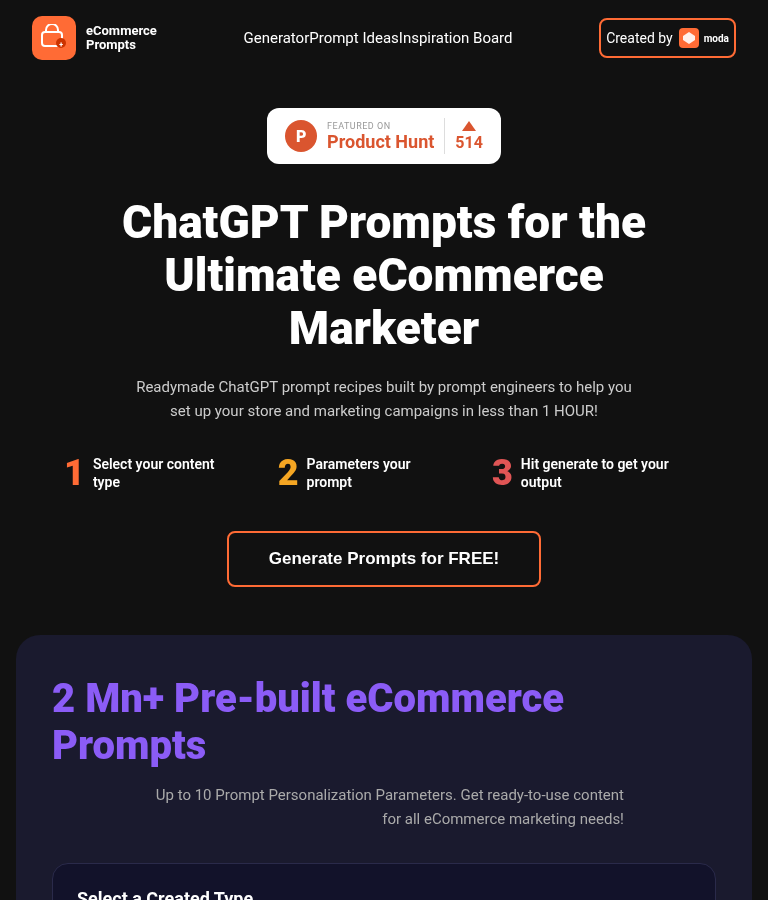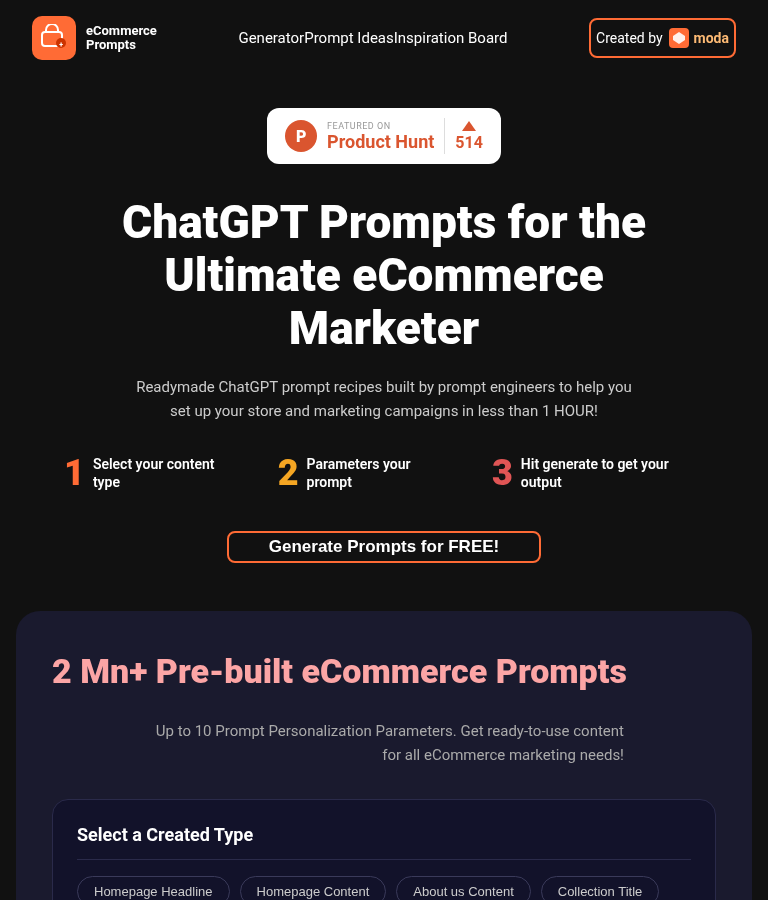--- a/index.html
+++ b/index.html
@@ -104,23 +104,23 @@
       border-radius: 4px;
       display: flex;
       align-items: center;
       justify-content: center;
       font-size: 11px;
       font-weight: 900;
       color: white;
     }
 
     .moda-name {
-      font-size: 14px;
-      font-weight: 700;
-      color: #fdba74;
+      font-size: 10px;
+      font-weight: 700;
+      color: #ffffff;
     }
 
     
     .hero {
       display: flex;
       flex-direction: column;
       align-items: center;
       text-align: center;
       padding: 32px 64px 48px;
       background: #111111;
@@ -252,40 +252,40 @@
       line-height: 1.3;
     }
 
     
     .cta-button {
       border: 2px solid #ff6b35;
       background: transparent;
       color: #ffffff;
       font-size: 17px;
       font-weight: 700;
-      padding: 4px 40px;
+      padding: 16px 40px;
       border-radius: 8px;
       cursor: pointer;
       transition: background 0.2s;
     }
 
     
     .bottom-section {
       background: #1a1a2e;
       border-radius: 24px 24px 0 0;
       margin: 0 16px;
       padding: 40px 36px 36px;
       min-height: 340px;
     }
 
     .bottom-title {
-      font-size: 34px;
+      font-size: 40px;
       font-weight: 900;
-      color: #fca5a5;
-      margin-bottom: 28px;
+      color: #8b5cf6;
+      margin-bottom: 14px;
     }
 
     .bottom-subtitle {
       font-size: 15px;
       color: #aaaaaa;
       line-height: 1.6;
       text-align: right;
       margin-bottom: 32px;
       max-width: 480px;
       margin-left: auto;

